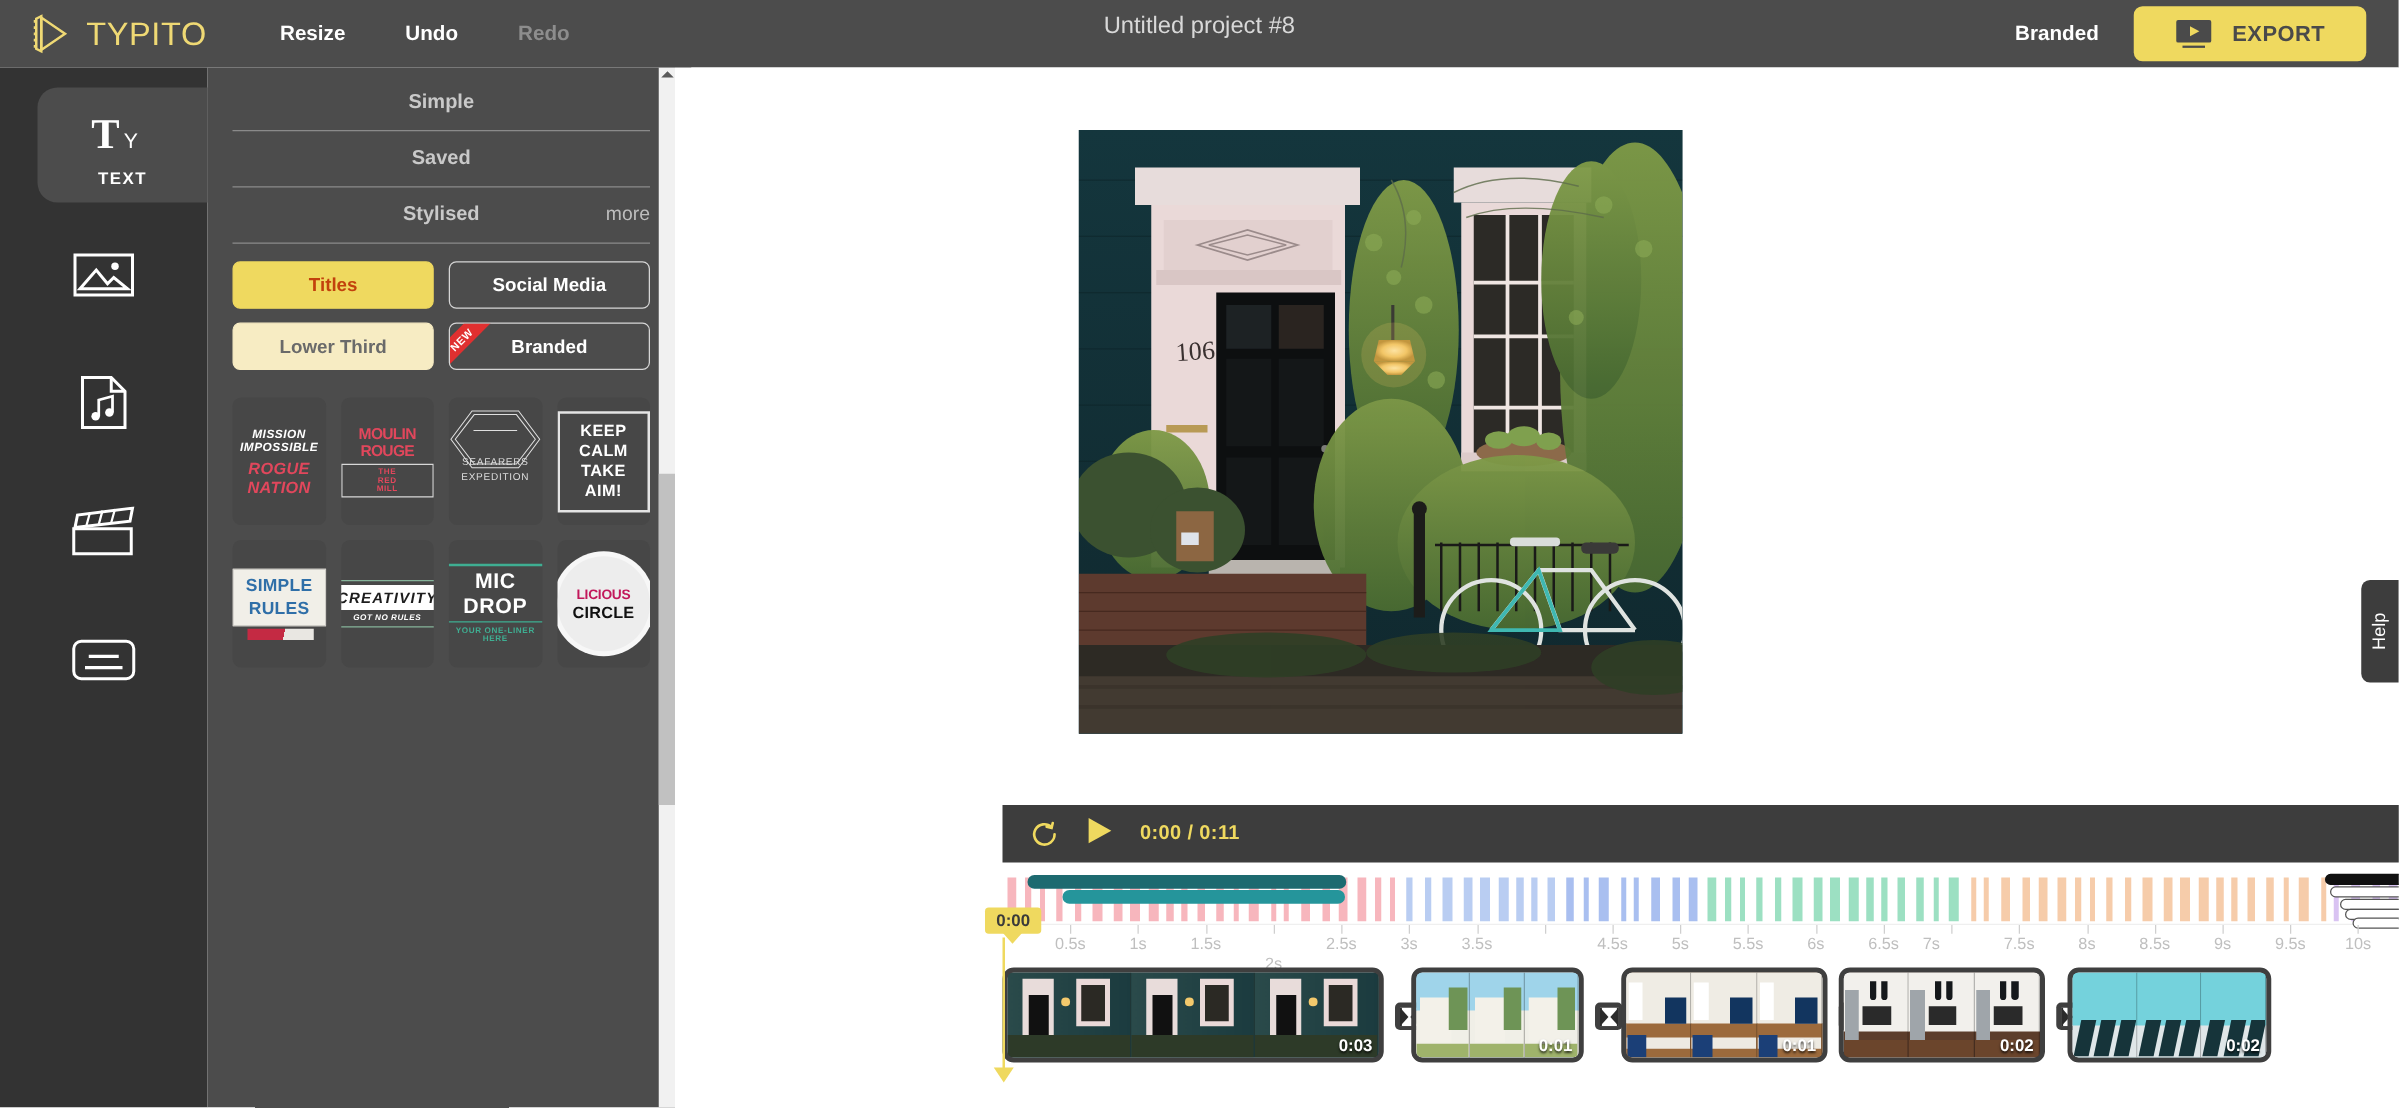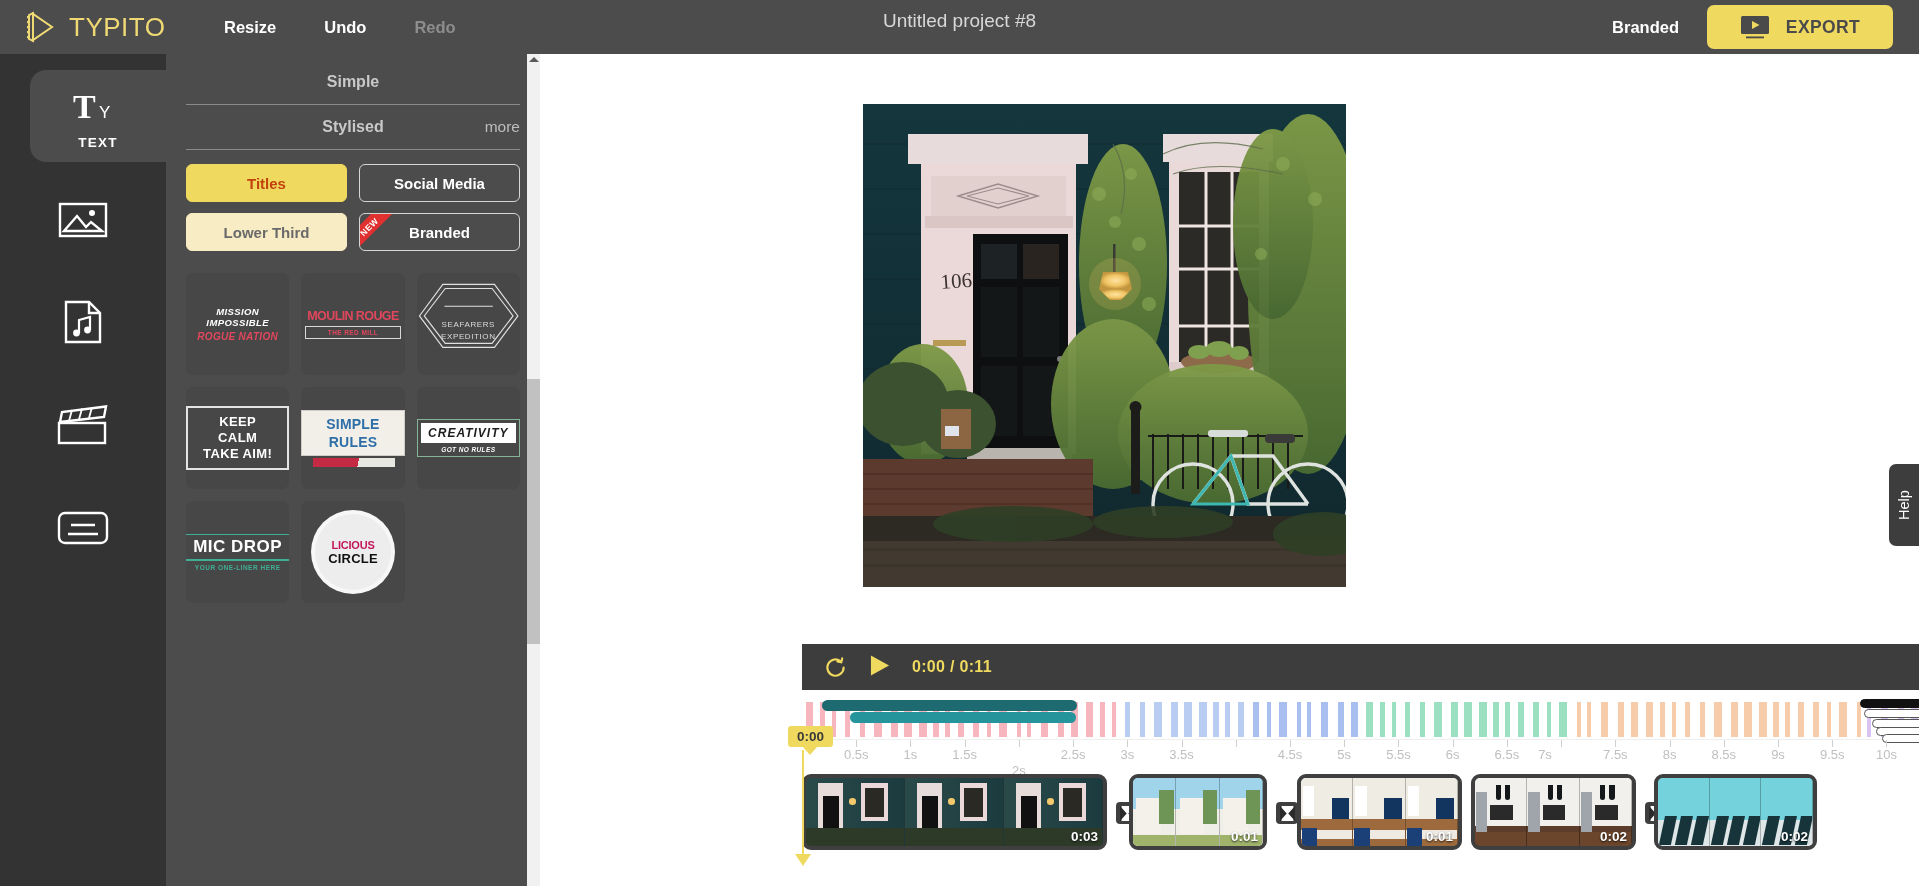--- a/index.html
+++ b/index.html
@@ -71,28 +71,28 @@
     display:flex; align-items:center; justify-content:center;
     color:#fff; font-size:15px; font-weight:bold; position:relative; overflow:hidden; cursor:pointer;
   }
   .chip.solid{ background:#efd95f; border-color:#efd95f; color:#c2410c;}
   .chip.pale{ background:#f7ecc3; border-color:#f7ecc3; color:#6a6a6a;}
   .chip .ribbon{
     position:absolute; left:-21px; top:5px; width:60px; height:15px; background:#e03030;
     transform:rotate(-45deg); color:#fff; font-size:8.5px; font-weight:bold;
     display:flex; align-items:center; justify-content:center; letter-spacing:.6px;
   }
-  .tgrid{ display:grid; grid-template-columns:1fr 1fr 1fr; gap:12px; margin:22px 20px 0 20px;}
+  .tgrid{ display:grid; grid-template-columns:1fr 1fr 1fr 1fr; gap:12px; margin:22px 20px 0 20px;}
   .tcard{
     height:102px; background:#474747; border-radius:7px; position:relative;
     display:flex; align-items:center; justify-content:center; overflow:hidden; cursor:pointer;
   }
   
   .t-mi1{ color:#fff; font-size:9.5px; font-weight:bold; font-style:italic; letter-spacing:.4px;}
-  .t-mi2{ color:#e1475c; font-size:10px; font-weight:bold; font-style:italic; letter-spacing:.3px; margin-top:3px;}
+  .t-mi2{ color:#e1475c; font-size:13px; font-weight:bold; font-style:italic; letter-spacing:.3px; margin-top:3px;}
   .t-mr1{ color:#e1475c; font-size:12.5px; font-weight:bold; letter-spacing:-.6px;}
   .t-mr2{ border:1.5px solid #d8d8d8; color:#e1475c; font-size:6.5px; font-weight:bold; padding:2px 22px; margin-top:3px; letter-spacing:.4px;}
   .hexwrap{ position:relative; width:128px; height:84px; display:flex; align-items:center; justify-content:center;}
   .hex{ position:absolute; inset:0; }
   .hex-txt{ position:relative; color:#dcdcdc; font-size:8px; line-height:1.45; text-align:center; letter-spacing:.6px; margin-top:14px;}
   .kc-box{ border:2px solid #e4e4e4; padding:6px 12px; text-align:center;}
   .kc-box div{ color:#fff; font-size:13px; font-weight:bold; letter-spacing:.4px; line-height:1.25;}
   .sr-wrap{ position:relative; width:128px; }
   .sr-plate{ background:#f1efe8; border:1px solid #cfcdc7; padding:4px 6px; text-align:center; }
   .sr-plate span{ color:#2f6fa8; font-size:14px; font-weight:bold; letter-spacing:.2px;}
@@ -278,20 +278,23 @@
         </svg>
       </span>
     </div>
   </div>
 
   <div class="panel">
 
     <div style="padding-top:6px;">
       <div class="cat-row first">
         <span class="name">Simple</span>
+      </div>
+      <div class="cat-row">
+        <span class="name">Saved</span>
       </div>
       <div class="cat-row">
         <span class="name">Stylised</span>
         <span class="more">more</span>
       </div>
     </div>
 
     <div class="chips">
       <div class="chip solid">
         <span>Titles</span>

